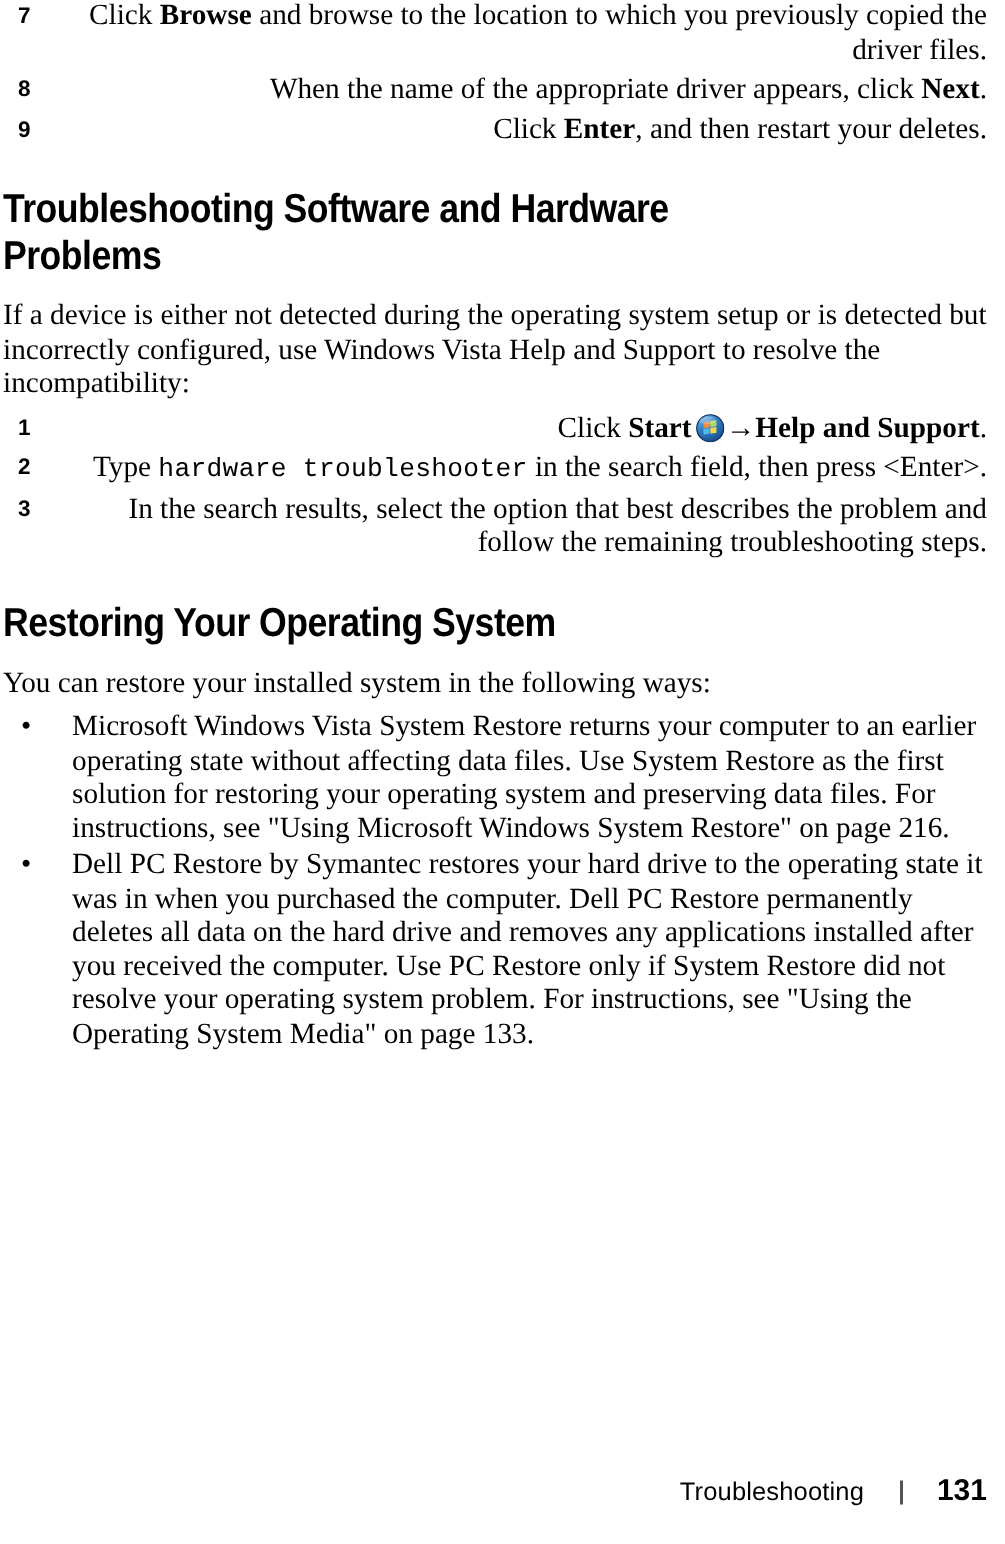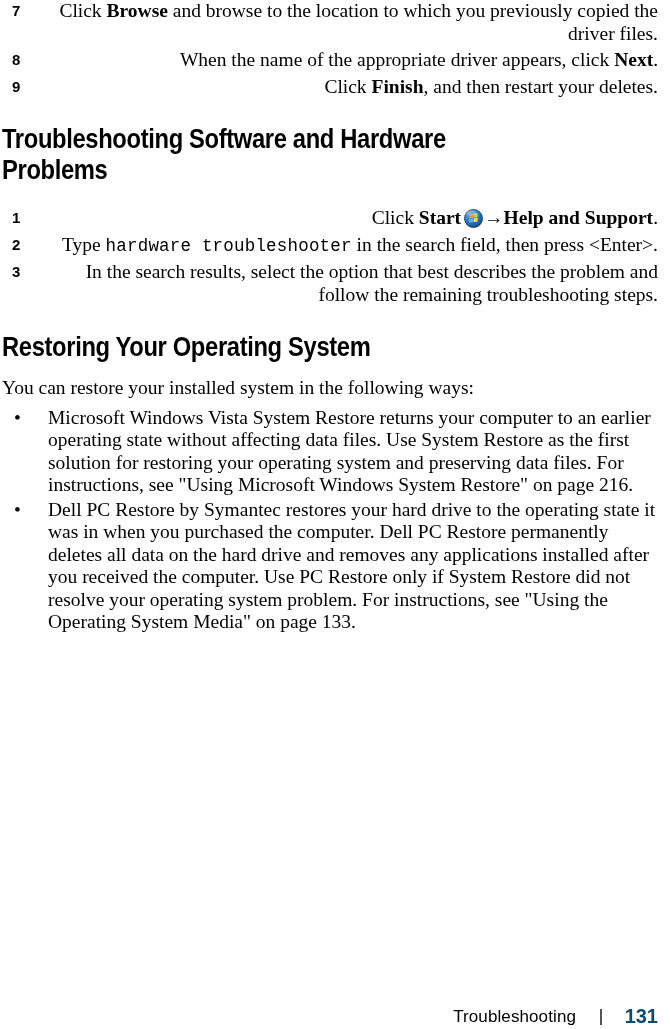--- a/index.html
+++ b/index.html
@@ -101,21 +101,21 @@
     vertical-align: -4px;
     width: 19px;
     height: 19px;
     margin: 0 1px 0 3px;
   }
 
   
   .footer {
     position: absolute;
     left: 0;
-    top: 1004px;
+    top: 982px;
     width: 670px;
     height: 25px;
     display: flex;
     align-items: center;
     justify-content: flex-end;
     font-family: "Liberation Sans Narrow", "Liberation Sans", "DejaVu Sans", sans-serif;
   }
   .footer-title {
     font-size: 17px;
     font-weight: normal;
@@ -124,21 +124,21 @@
   }
   .footer-sep {
     width: 2px;
     height: 16px;
     background: #555;
     margin: 0 22px 0 24px;
   }
   .footer-page {
     font-size: 20px;
     font-weight: bold;
-    color: #0c4a6e;
+    color: #000000;
     margin-right: 12px;
     min-width: 34px;
     text-align: right;
   }
 
   .gap-sm { height: 7px; }
   .gap-md { height: 14px; }
   .gap-lg { height: 22px; }
 </style>
 </head>
@@ -154,32 +154,33 @@
         <div class="step-body"><span>Click </span><b>Browse</b><span> and browse to the location to which you previously copied the driver files.</span></div>
       </div>
 
       <div class="step">
         <div class="step-num">8</div>
         <div class="step-body"><span>When the name of the appropriate driver appears, click </span><b>Next</b><span>.</span></div>
       </div>
 
       <div class="step">
         <div class="step-num">9</div>
-        <div class="step-body"><span>Click </span><b>Finish</b><span>, and then restart your deletes.</span></div>
+        <div class="step-body"><span>Click </span><b>Enter</b><span>, and then restart your deletes.</span></div>
       </div>
 
     </div>
 
     <div class="gap-lg"></div>
 
     <h1 class="h1">Troubleshooting Software and Hardware</h1>
     <h1 class="h1">Problems</h1>
 
     <div class="gap-md"></div>
 
+    <p class="para">If a device is either not detected during the operating system setup or is detected but incorrectly configured, use Windows Vista Help and Support to resolve the incompatibility:</p>
 
     <div class="gap-sm"></div>
 
     <div>
 
       <div class="step">
         <div class="step-num">1</div>
         <div class="step-body"><span>Click </span><b>Start</b><span class="orb"><svg viewBox="0 0 40 40" width="19" height="19" xmlns="http://www.w3.org/2000/svg">
                 <defs>
                   <radialGradient id="orbg" cx="38%" cy="30%" r="75%">

